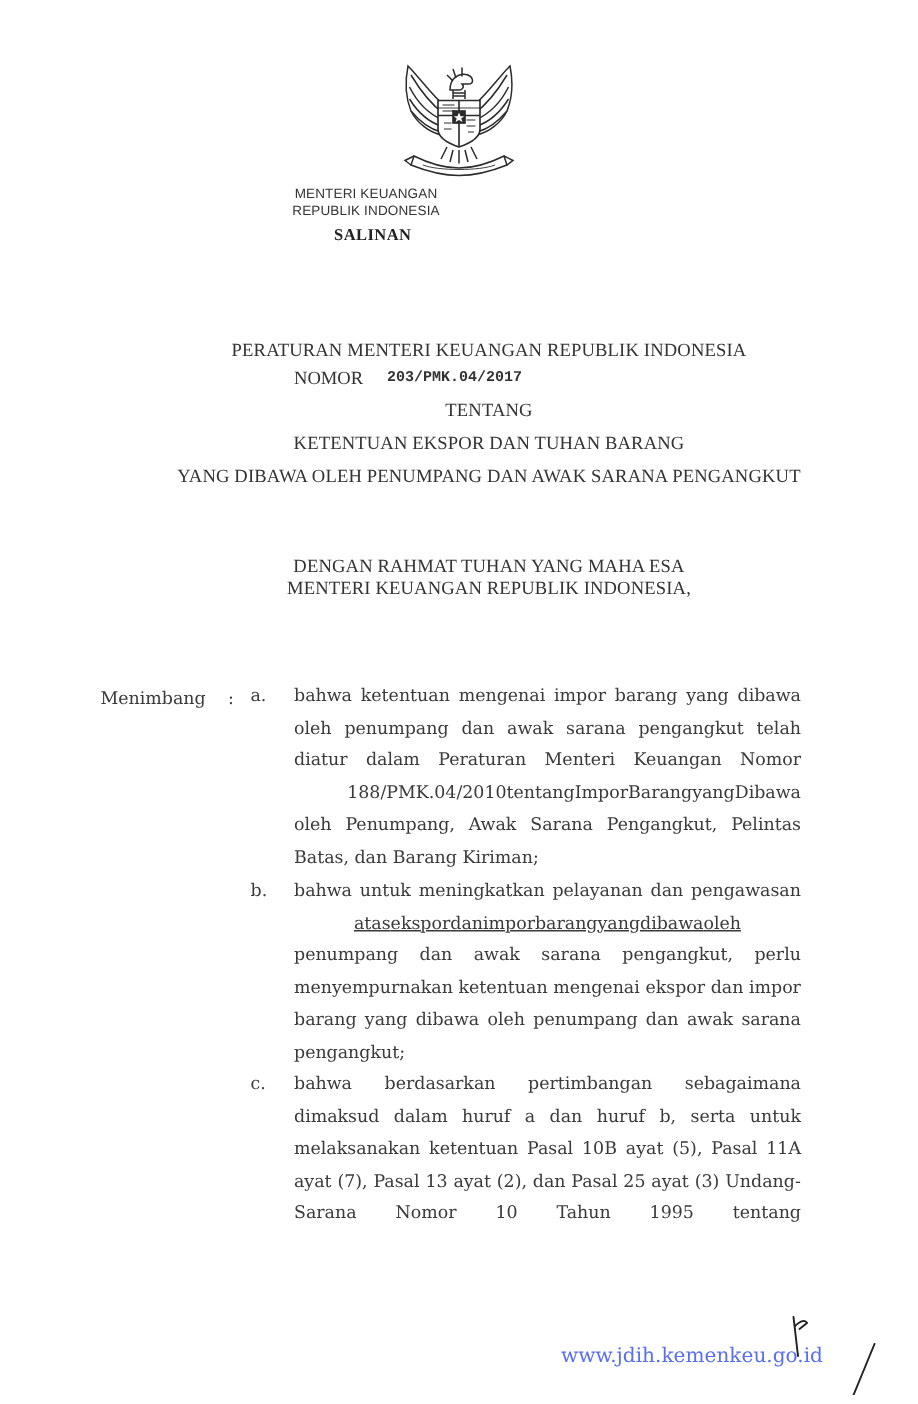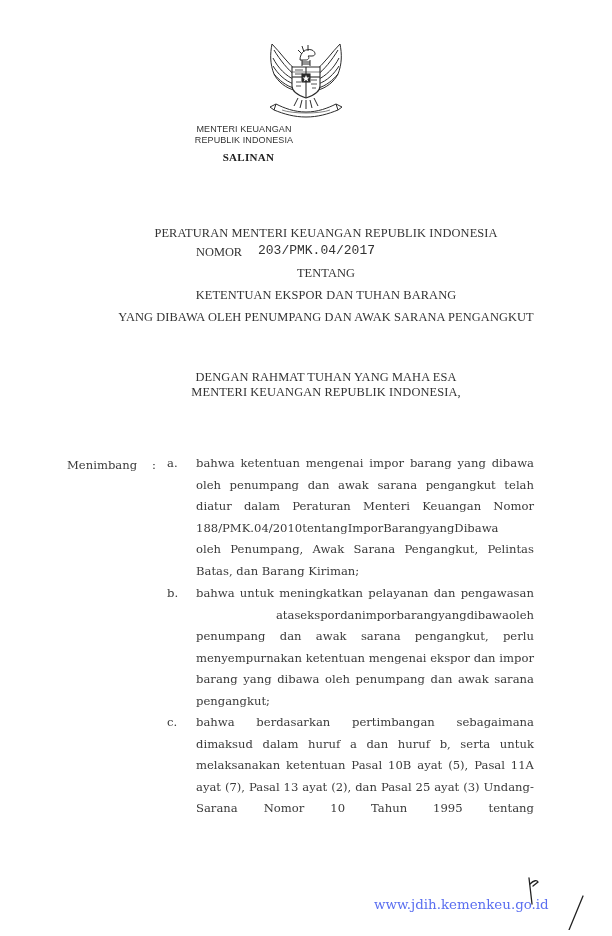--- a/index.html
+++ b/index.html
@@ -73,23 +73,24 @@
       position: absolute;
       top: 245px;
       left: 196px;
       font-family: "Liberation Serif", "DejaVu Serif", serif;
       font-size: 12.4px;
       color: #333;
     }
     .nomor-row .nomor-label { display: inline-block; width: 62px; }
     .nomor-row .nomor-value {
       font-family: "Liberation Mono", "DejaVu Sans Mono", monospace;
-      font-size: 13px;
+      font-size: 10px;
       position: relative;
       top: -2px;
+      font-weight: bold;
     }
     .body-text {
       font-family: "DejaVu Serif", "Liberation Serif", serif;
       font-size: 11.6px;
       color: #3a3a3a;
     }
     .menimbang-label {
       position: absolute;
       left: 67px;
       top: 458px;
@@ -222,21 +223,21 @@
         <span>telah</span>
       </span>
     <span class="line" style="display: flex; justify-content: space-between;">
         <span>diatur</span>
         <span>dalam</span>
         <span>Peraturan</span>
         <span>Menteri</span>
         <span>Keuangan</span>
         <span>Nomor</span>
       </span>
-    <span class="line" style="display: flex; justify-content: flex-start;">
+    <span class="line" style="display: flex; justify-content: flex-end;">
         <span>188/PMK.04/2010</span>
         <span>tentang</span>
         <span>Impor</span>
         <span>Barang</span>
         <span>yang</span>
         <span>Dibawa</span>
       </span>
     <span class="line" style="display: flex; justify-content: space-between;">
         <span>oleh</span>
         <span>Penumpang,</span>
@@ -251,21 +252,21 @@
   <div class="body-text item-letter" style="top:583px; line-height:21.5px;">b.</div>
   <div class="body-text item-body" style="top:583px;">
     <span class="line" style="display: flex; justify-content: space-between;">
         <span>bahwa</span>
         <span>untuk</span>
         <span>meningkatkan</span>
         <span>pelayanan</span>
         <span>dan</span>
         <span>pengawasan</span>
       </span>
-    <span class="line" style="display: flex; justify-content: flex-end;">
+    <span class="line" style="display: flex; justify-content: center; text-decoration: underline;">
         <span>atas</span>
         <span>ekspor</span>
         <span>dan</span>
         <span>impor</span>
         <span>barang</span>
         <span>yang</span>
         <span>dibawa</span>
         <span>oleh</span>
       </span>
     <span class="line" style="display: flex; justify-content: space-between;">

